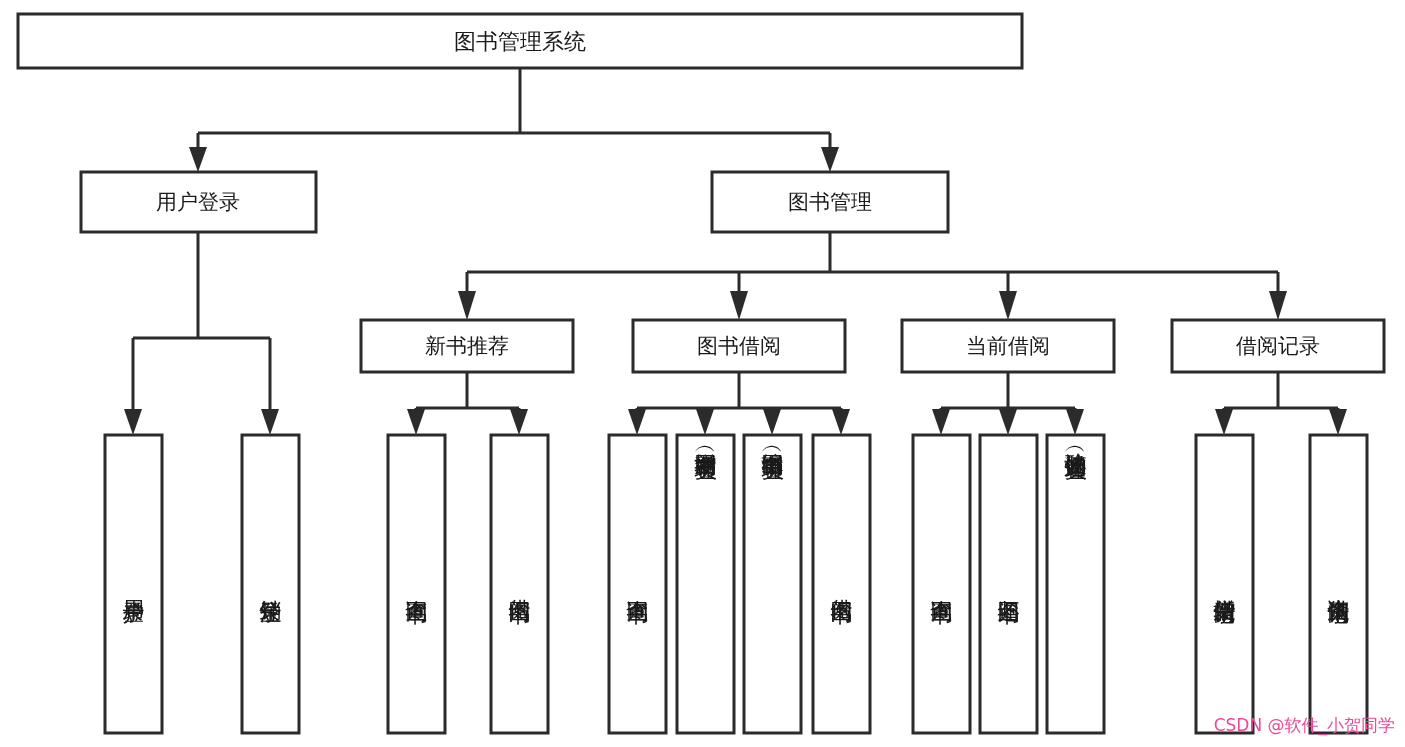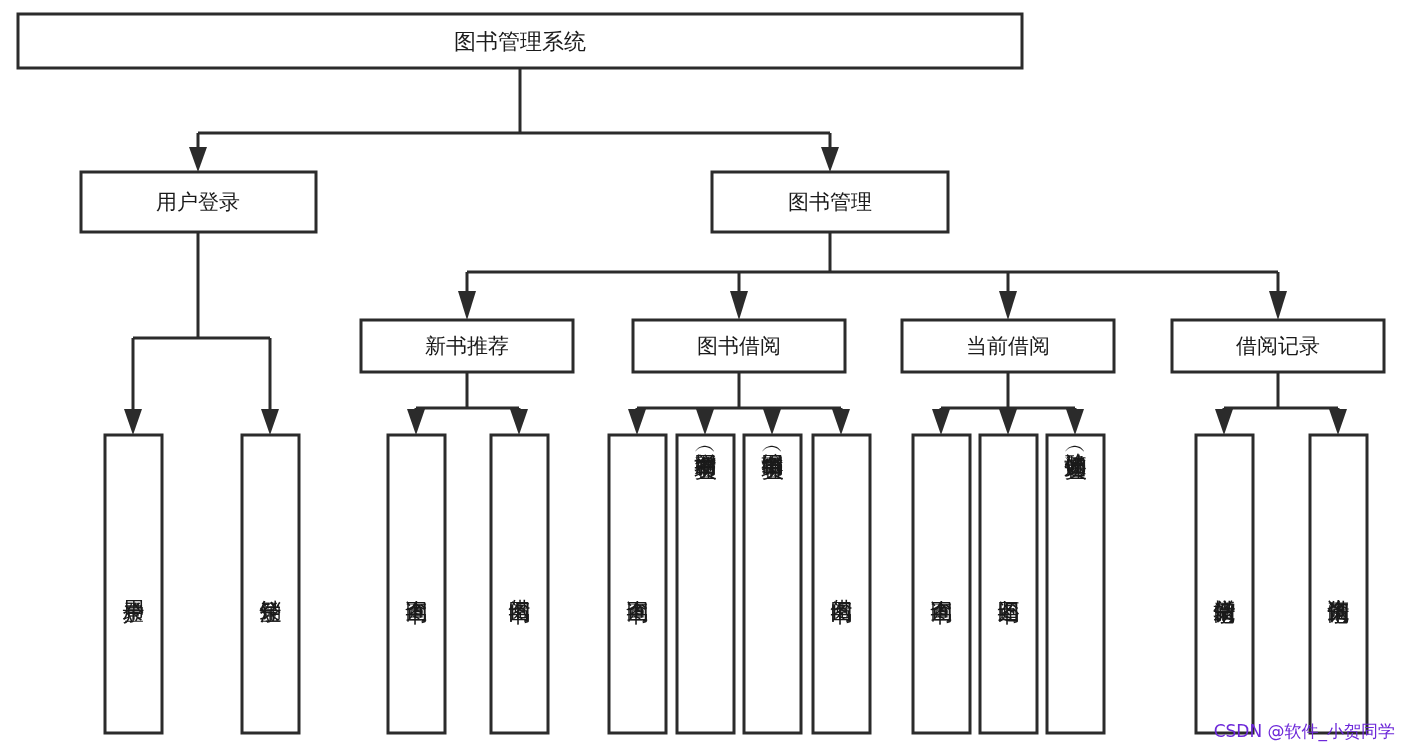--- a/index.html
+++ b/index.html
@@ -72,24 +72,24 @@
     font-size: 22px;
     line-height: 1.18;
     color: #1a1a1a;
     letter-spacing: 1px;
     white-space: nowrap;
     text-align: center;
   }
   .watermark {
     position: absolute;
     right: 10px;
-    bottom: 4px;
+    bottom: 10px;
     font-family: "DejaVu Sans", "Liberation Sans", sans-serif;
     font-size: 17px;
-    color: #6d28d9;
+    color: #ec4899;
     white-space: nowrap;
     pointer-events: none;
   }
 </style>
 </head>
 <body>
 
 <div id="diagram-root">
 
   <svg class="flowchart" viewBox="0 0 1405 747">

